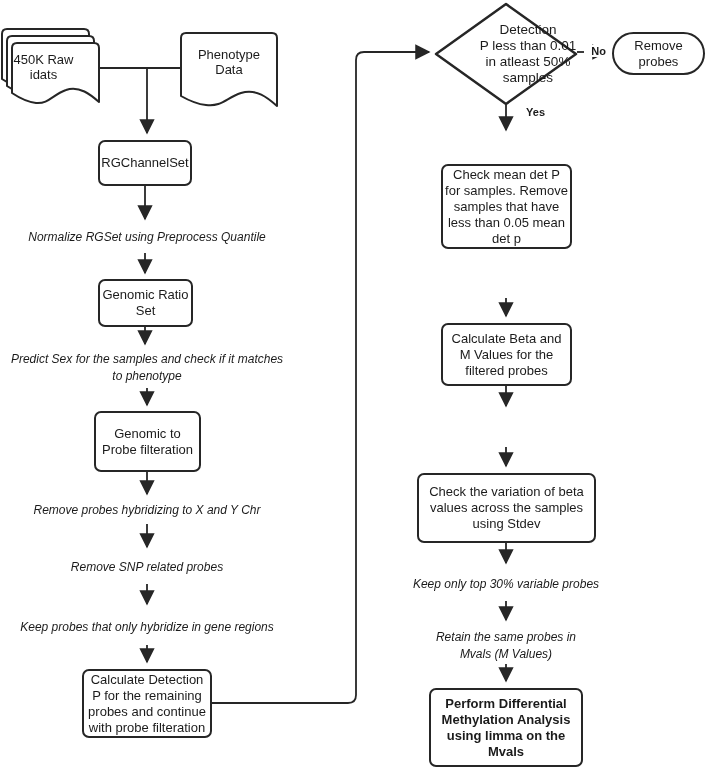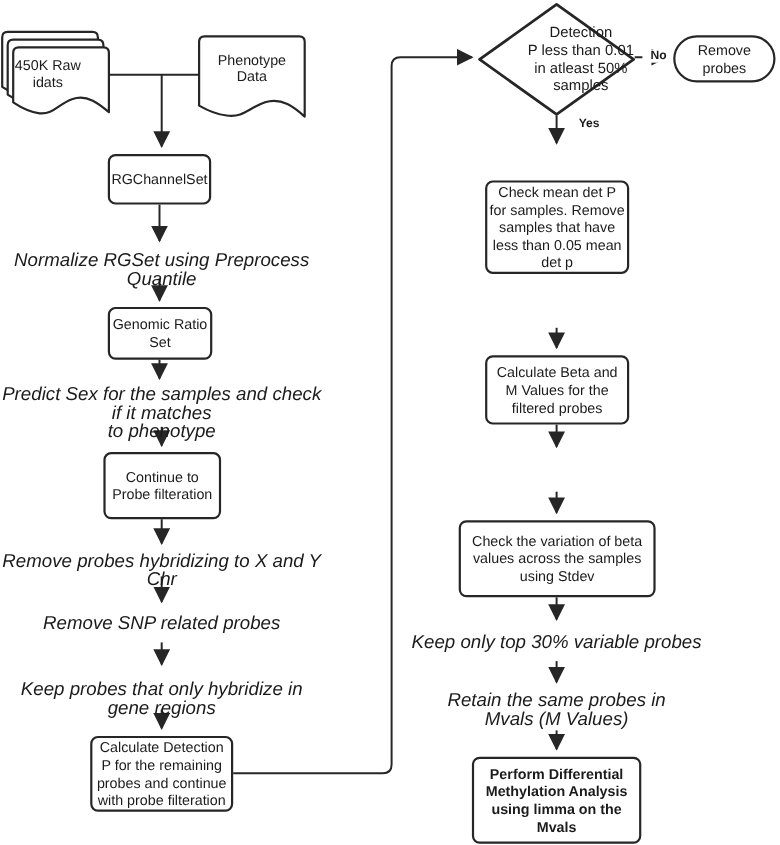--- a/index.html
+++ b/index.html
@@ -14,21 +14,21 @@
     display:flex;align-items:center;justify-content:center;
     text-align:center;font-size:13px;line-height:16px;
     white-space:pre-line;z-index:2;
   }
   .stadium{border-radius:22px;}
   .shape-label{
     position:absolute;display:flex;align-items:center;justify-content:center;
     text-align:center;font-size:13px;line-height:15px;white-space:pre-line;z-index:3;
   }
   .note{
-    position:absolute;text-align:center;font-style:italic;font-size:17px;
+    position:absolute;text-align:center;font-style:italic;font-size:12px;
     line-height:16.5px;white-space:pre-line;z-index:2;
   }
   .edge-label{
     position:absolute;font-size:11px;font-weight:bold;background:#ffffff;
     padding:0 2px;z-index:4;text-align:right;
   }
 </style>
 </head>
 <body>
 
@@ -76,21 +76,21 @@
   </svg>
 
   <div class="shape-label" style="left:12px;top:46px;width:63px;height:42px;">450K Raw
 idats</div>
   <div class="shape-label" style="left:181px;top:41px;width:96px;height:42px;text-align:center;">Phenotype
 Data</div>
 
   <div class="box" style="left:98px;top:140px;width:94px;height:46px;">RGChannelSet</div>
   <div class="box" style="left:98px;top:279px;width:95px;height:48px;">Genomic Ratio
 Set</div>
-  <div class="box" style="left:94px;top:411px;width:107px;height:61px;">Continue to
+  <div class="box" style="left:94px;top:411px;width:107px;height:61px;">Genomic to
 Probe filteration</div>
   <div class="box" style="left:82px;top:669px;width:130px;height:69px;">Calculate Detection
 P for the remaining
 probes and continue
 with probe filteration</div>
 
   <div class="note" style="left:0px;top:229px;width:294px;">Normalize RGSet using Preprocess Quantile</div>
   <div class="note" style="left:0px;top:351px;width:294px;">Predict Sex for the samples and check if it matches
 to phenotype</div>
   <div class="note" style="left:0px;top:502px;width:294px;">Remove probes hybridizing to X and Y Chr</div>

